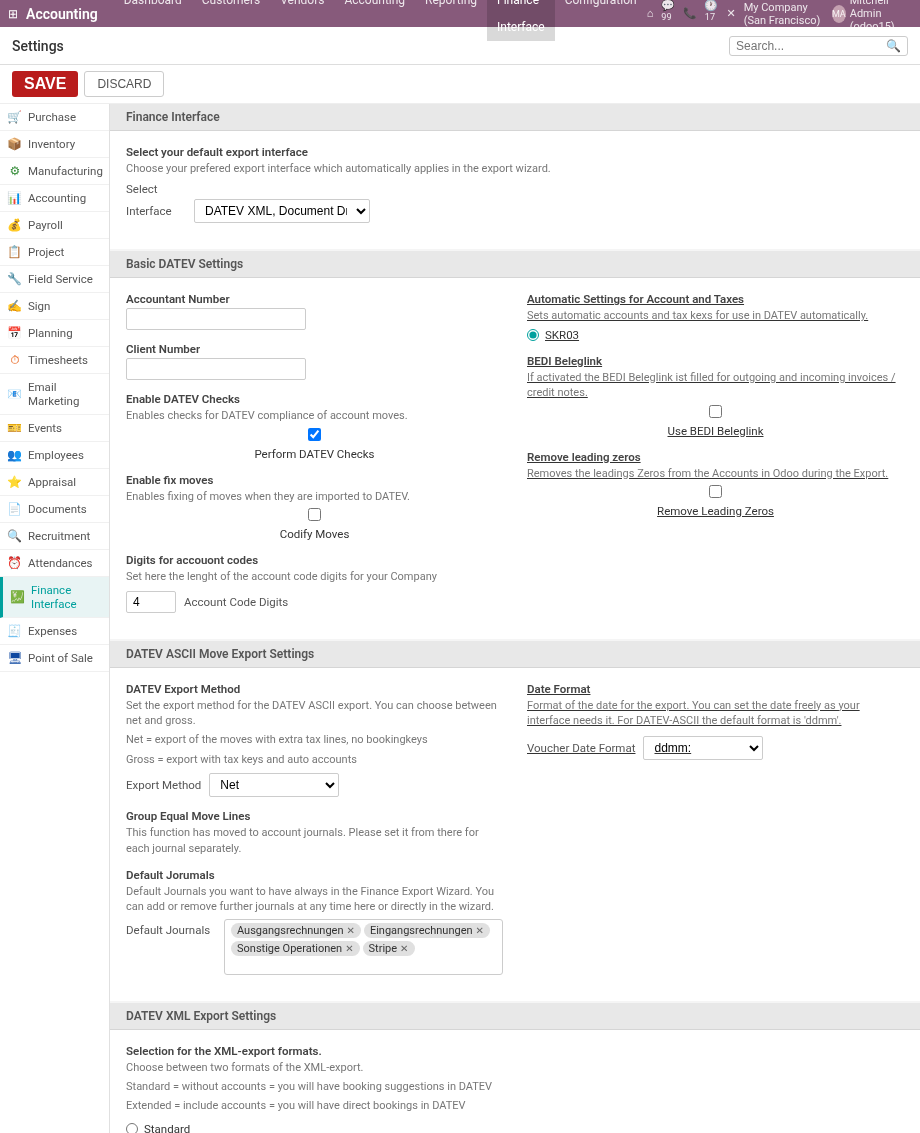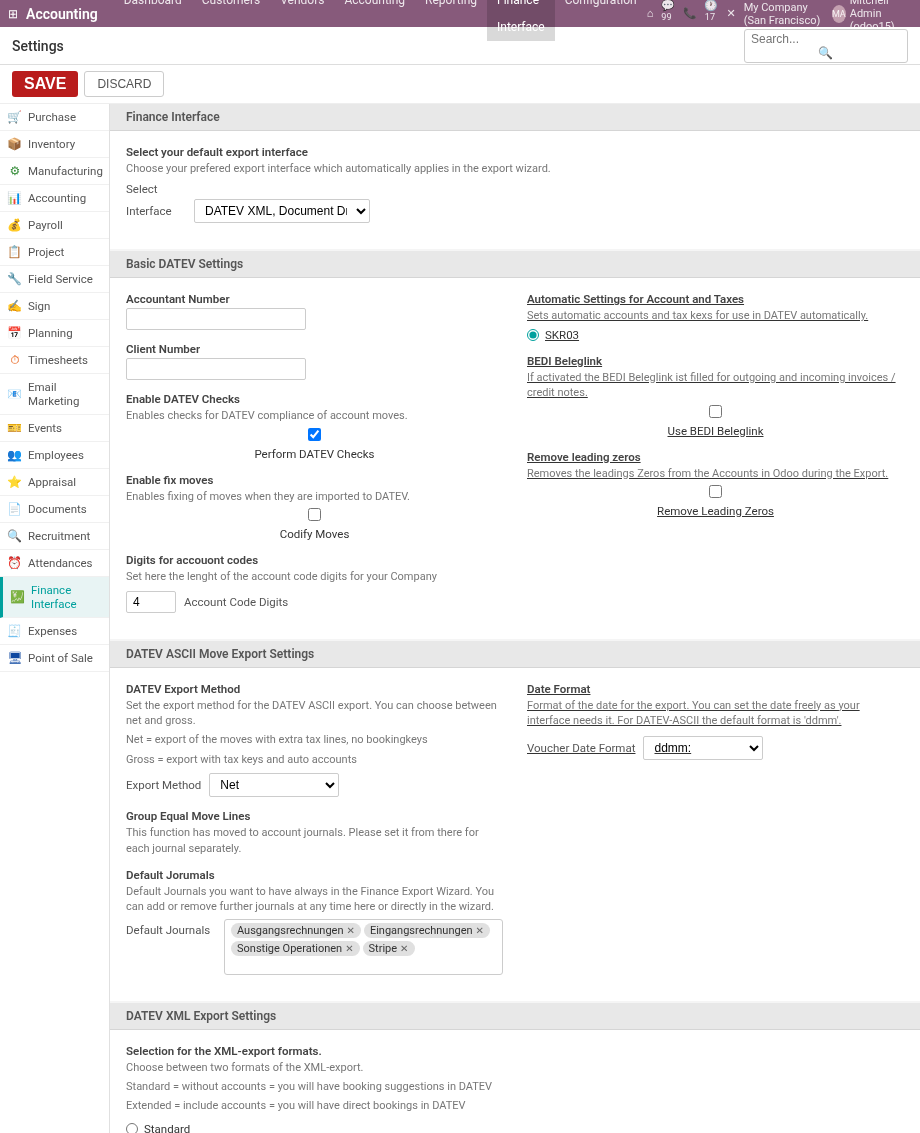--- a/index.html
+++ b/index.html
@@ -20,21 +20,21 @@
     .company-info { font-size: 11px; color: rgba(255,255,255,0.9); }
     .user-info { display: flex; align-items: center; gap: 4px; font-size: 11px; color: rgba(255,255,255,0.9); }
     .avatar-circle { width: 18px; height: 18px; border-radius: 50%; background: #c4a0b0; display: inline-flex; align-items: center; justify-content: center; font-size: 9px; color: #fff; text-align: center; }
 
     
     .settings-bar {
       display: flex; align-items: center; background: #fff; border-bottom: 1px solid #ddd;
       padding: 0 12px; height: 38px;
     }
     .settings-title { font-size: 14px; font-weight: 500; flex: 1; }
-    .search-box { display: flex; align-items: center; border: 1px solid #ccc; border-radius: 3px; padding: 2px 6px; background: #fff; flex-direction: column; }
+    .search-box { display: flex; align-items: center; border: 1px solid #ccc; border-radius: 3px; padding: 2px 6px; background: #fff; }
     .search-box input { border: none; outline: none; font-size: 12px; width: 150px; }
     .search-icon { color: #999; font-size: 12px; }
 
     
     .action-bar {
       background: #fff; padding: 6px 12px; border-bottom: 1px solid #eee;
       display: flex; gap: 6px;
     }
     .btn-save { background: #b91c1c; color: #fff; border: none; padding: 4px 12px; border-radius: 3px; font-size: 16px; font-weight: 600; cursor: pointer; }
     .btn-discard { background: #fff; color: #555; border: 1px solid #ccc; padding: 4px 12px; border-radius: 3px; font-size: 12px; cursor: pointer; }

